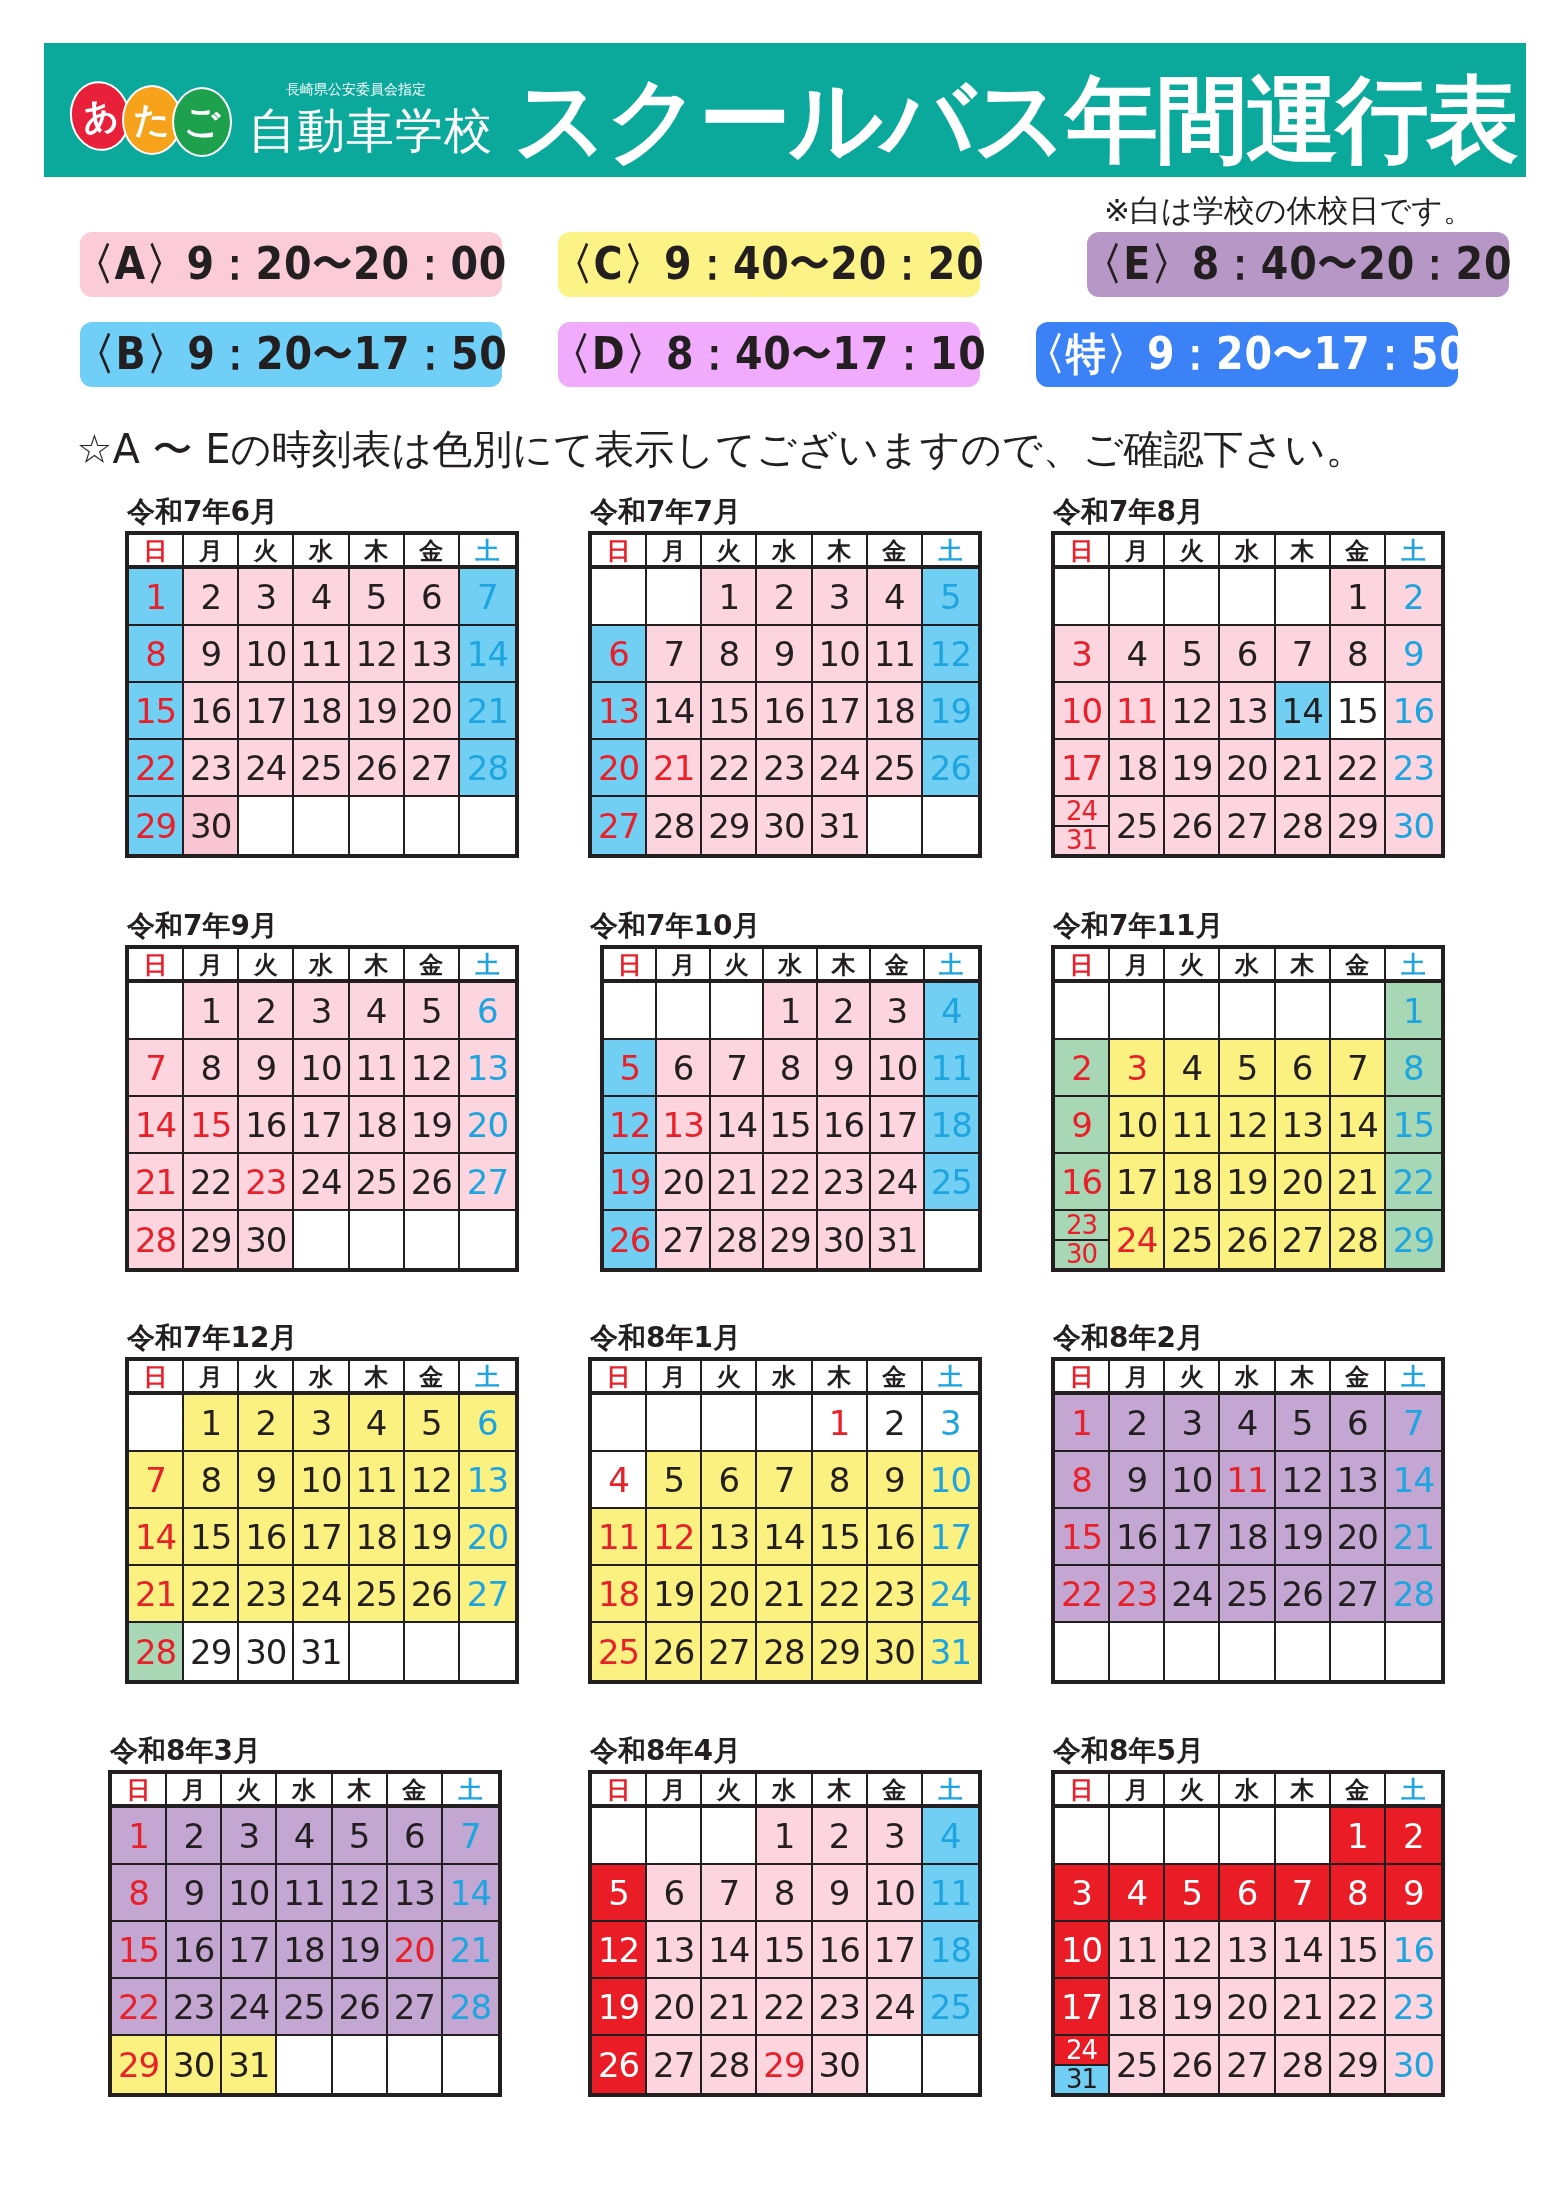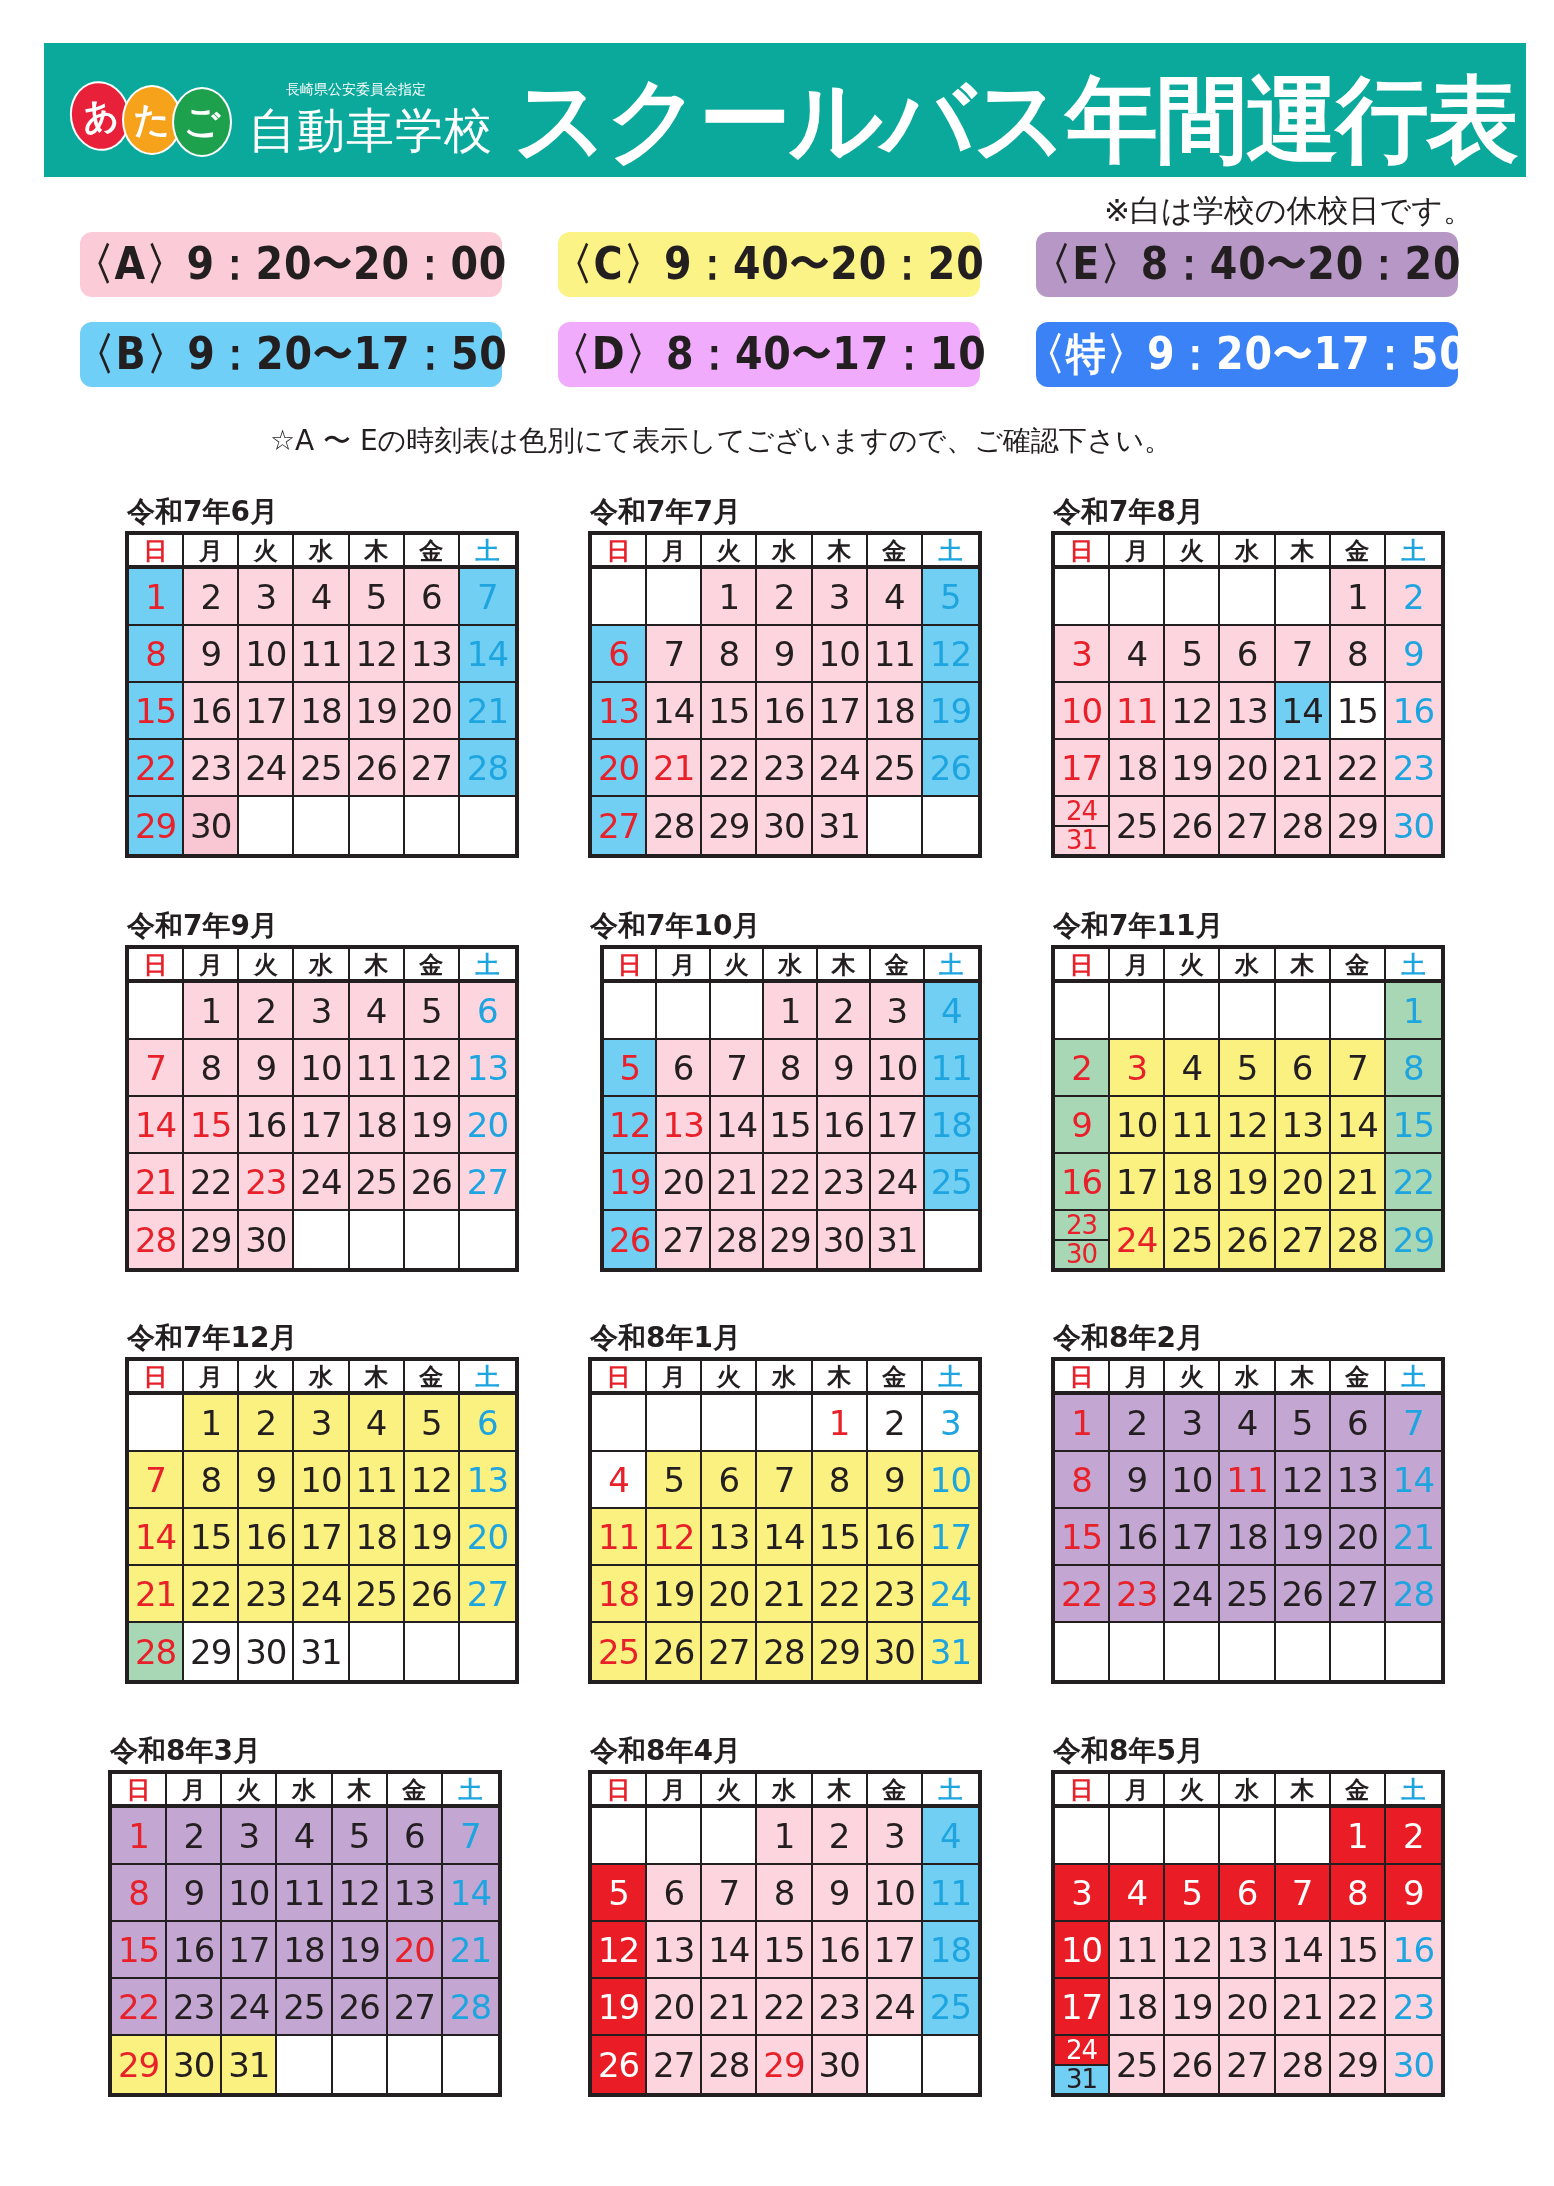--- a/index.html
+++ b/index.html
@@ -14,21 +14,21 @@
   .logo-circle.c3 { left: 102px; background: #1ea14c; top: 6px; }
   .school-sub { position: absolute; left: 206px; top: 38px; color: #fff; font-size: 14px; font-family: "DejaVu Sans", sans-serif; margin-left: 36px; }
   .school-name { position: absolute; left: 204px; top: 56px; color: #fff; font-size: 48px; letter-spacing: 1px; font-family: "DejaVu Sans", sans-serif; }
   .main-title { position: absolute; left: 470px; top: 14px; color: #fff; font-size: 94px; font-weight: bold; letter-spacing: -2px; white-space: nowrap; font-family: "DejaVu Sans", sans-serif; transform: scaleX(0.98); transform-origin: left; }
 
   .note { position: absolute; right: 80px; top: 190px; font-size: 31px; color: #231f20; }
 
   .legend-box { position: absolute; width: 422px; height: 65px; border-radius: 12px; display: flex; align-items: center; justify-content: center; font-size: 44px; font-weight: bold; letter-spacing: 1px; white-space: nowrap; font-family: "DejaVu Sans", sans-serif; }
   .legend-box span { display:inline-block; transform: scaleX(0.9); }
 
-  .instruction { position: absolute; left: 0; width: 1442px; top: 422px; text-align: center; font-size: 28px; color: #231f20; }
+  .instruction { position: absolute; left: 0; width: 1442px; top: 422px; text-align: center; font-size: 40px; color: #231f20; }
 
   .cal { position: absolute; width: 394px; }
   .cal-title { position: absolute; left: 2px; top: -38px; font-size: 28px; font-weight: bold; white-space: nowrap; }
   .cal-grid { border: 4px solid #231f20; background: #fff; }
   .cal-head { display: grid; grid-template-columns: repeat(7, 1fr); height: 34px; border-bottom: 4px solid #231f20; }
   .cal-head div { display: flex; align-items: center; justify-content: center; font-size: 24px; font-weight: bold; border-right: 2px solid #231f20; }
   .cal-head div:last-child { border-right: none; }
   .cal-body { display: grid; grid-template-columns: repeat(7, 1fr); grid-auto-rows: 57px; }
   .cell { position: relative; display: flex; align-items: center; justify-content: center; font-size: 34px; border-right: 2px solid #231f20; border-bottom: 2px solid #231f20; letter-spacing: -1px; }
   .cell:nth-child(7n) { border-right: none; }
@@ -66,21 +66,21 @@
 
 <div class="note">※白は学校の休校日です。</div>
 
 <div id="legend">
     <div class="legend-box" style="left: 80px; top: 232px; background: rgb(251, 203, 216); color: rgb(35, 31, 32);">
       <span>〈A〉9：20〜20：00</span>
     </div>
     <div class="legend-box" style="left: 558px; top: 232px; background: rgb(251, 243, 133); color: rgb(35, 31, 32);">
       <span>〈C〉9：40〜20：20</span>
     </div>
-    <div class="legend-box" style="left: 1036px; top: 232px; background: rgb(183, 151, 198); color: rgb(35, 31, 32);">
+    <div class="legend-box" style="left: 1087px; top: 232px; background: rgb(183, 151, 198); color: rgb(35, 31, 32);">
       <span>〈E〉8：40〜20：20</span>
     </div>
     <div class="legend-box" style="left: 80px; top: 322px; background: rgb(111, 207, 246); color: rgb(35, 31, 32);">
       <span>〈B〉9：20〜17：50</span>
     </div>
     <div class="legend-box" style="left: 558px; top: 322px; background: #f0abfc; color: rgb(35, 31, 32);">
       <span>〈D〉8：40〜17：10</span>
     </div>
     <div class="legend-box" style="left: 1036px; top: 322px; background: #3b82f6; color: rgb(255, 255, 255);">
       <span>〈特〉9：20〜17：50</span>

